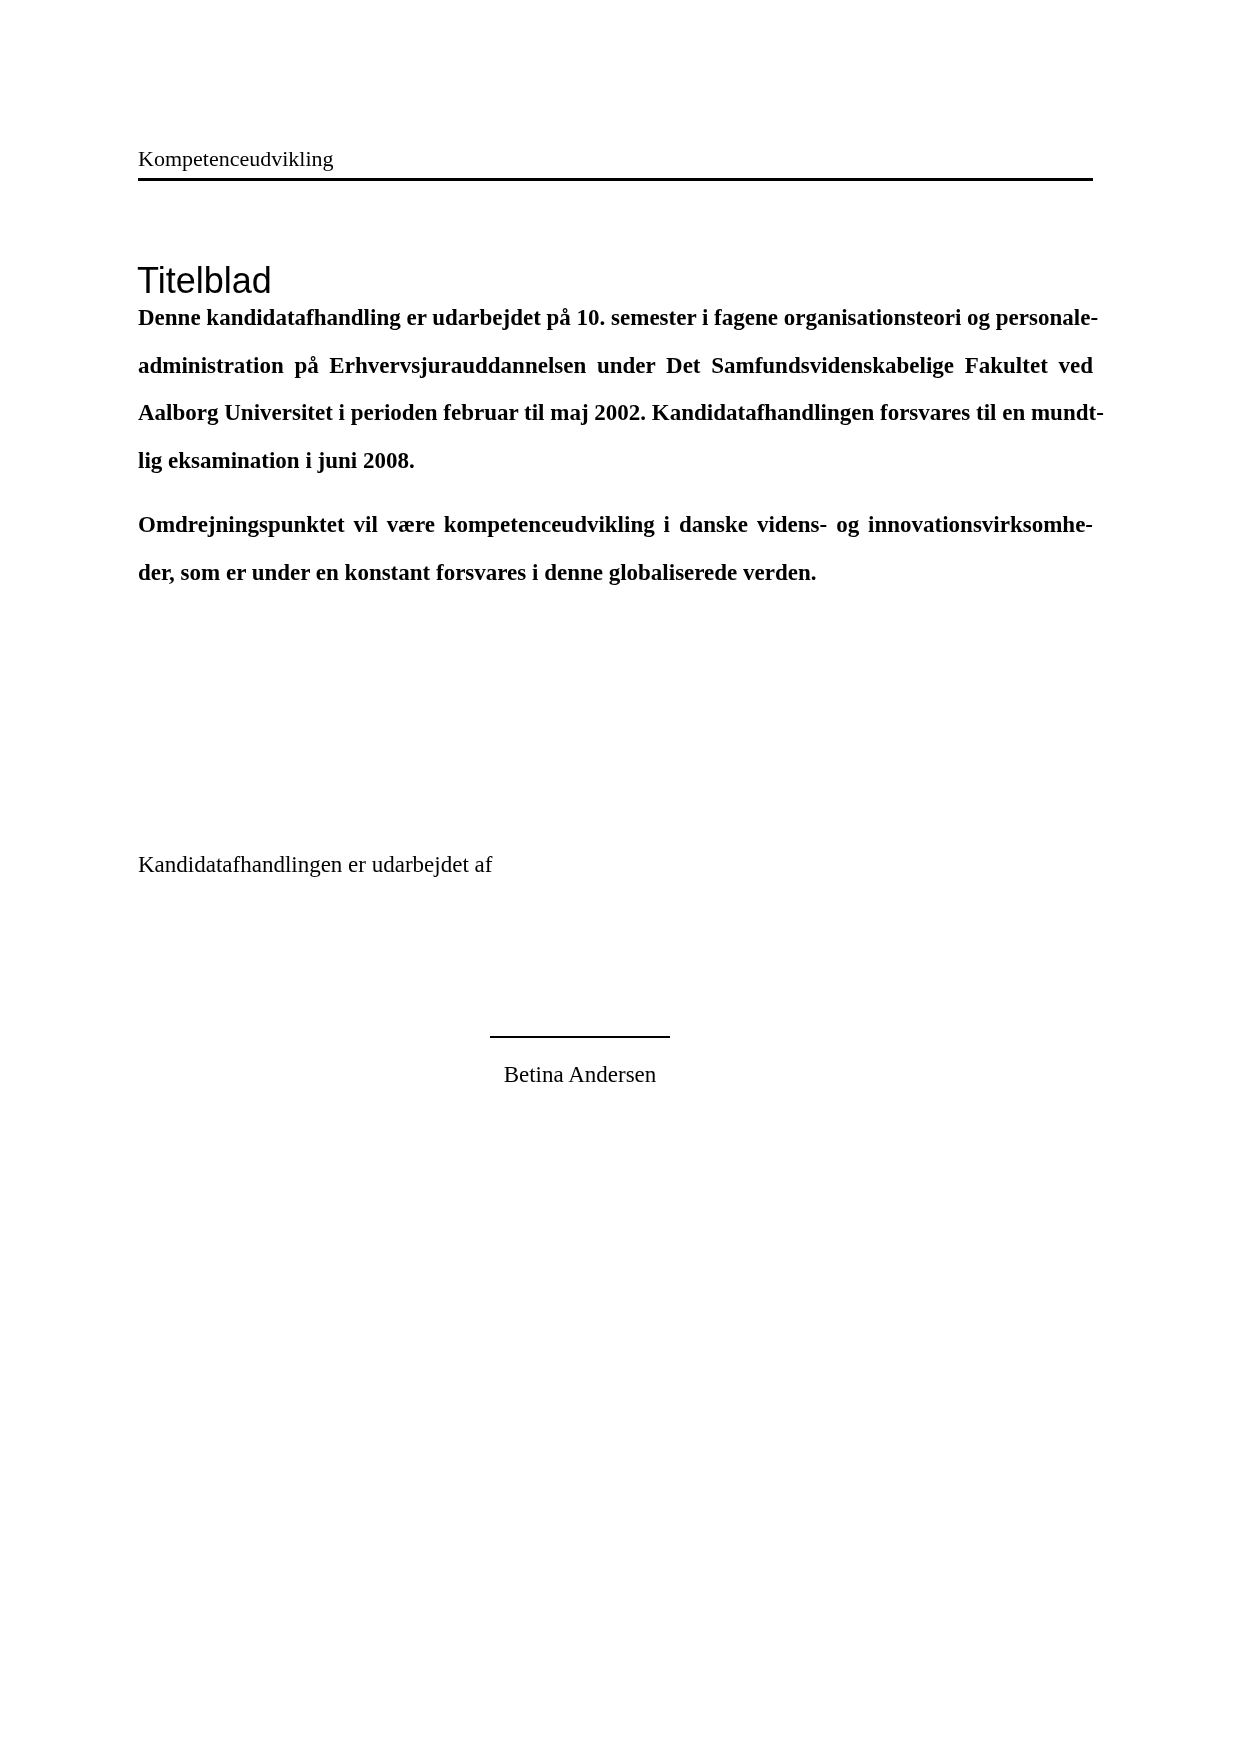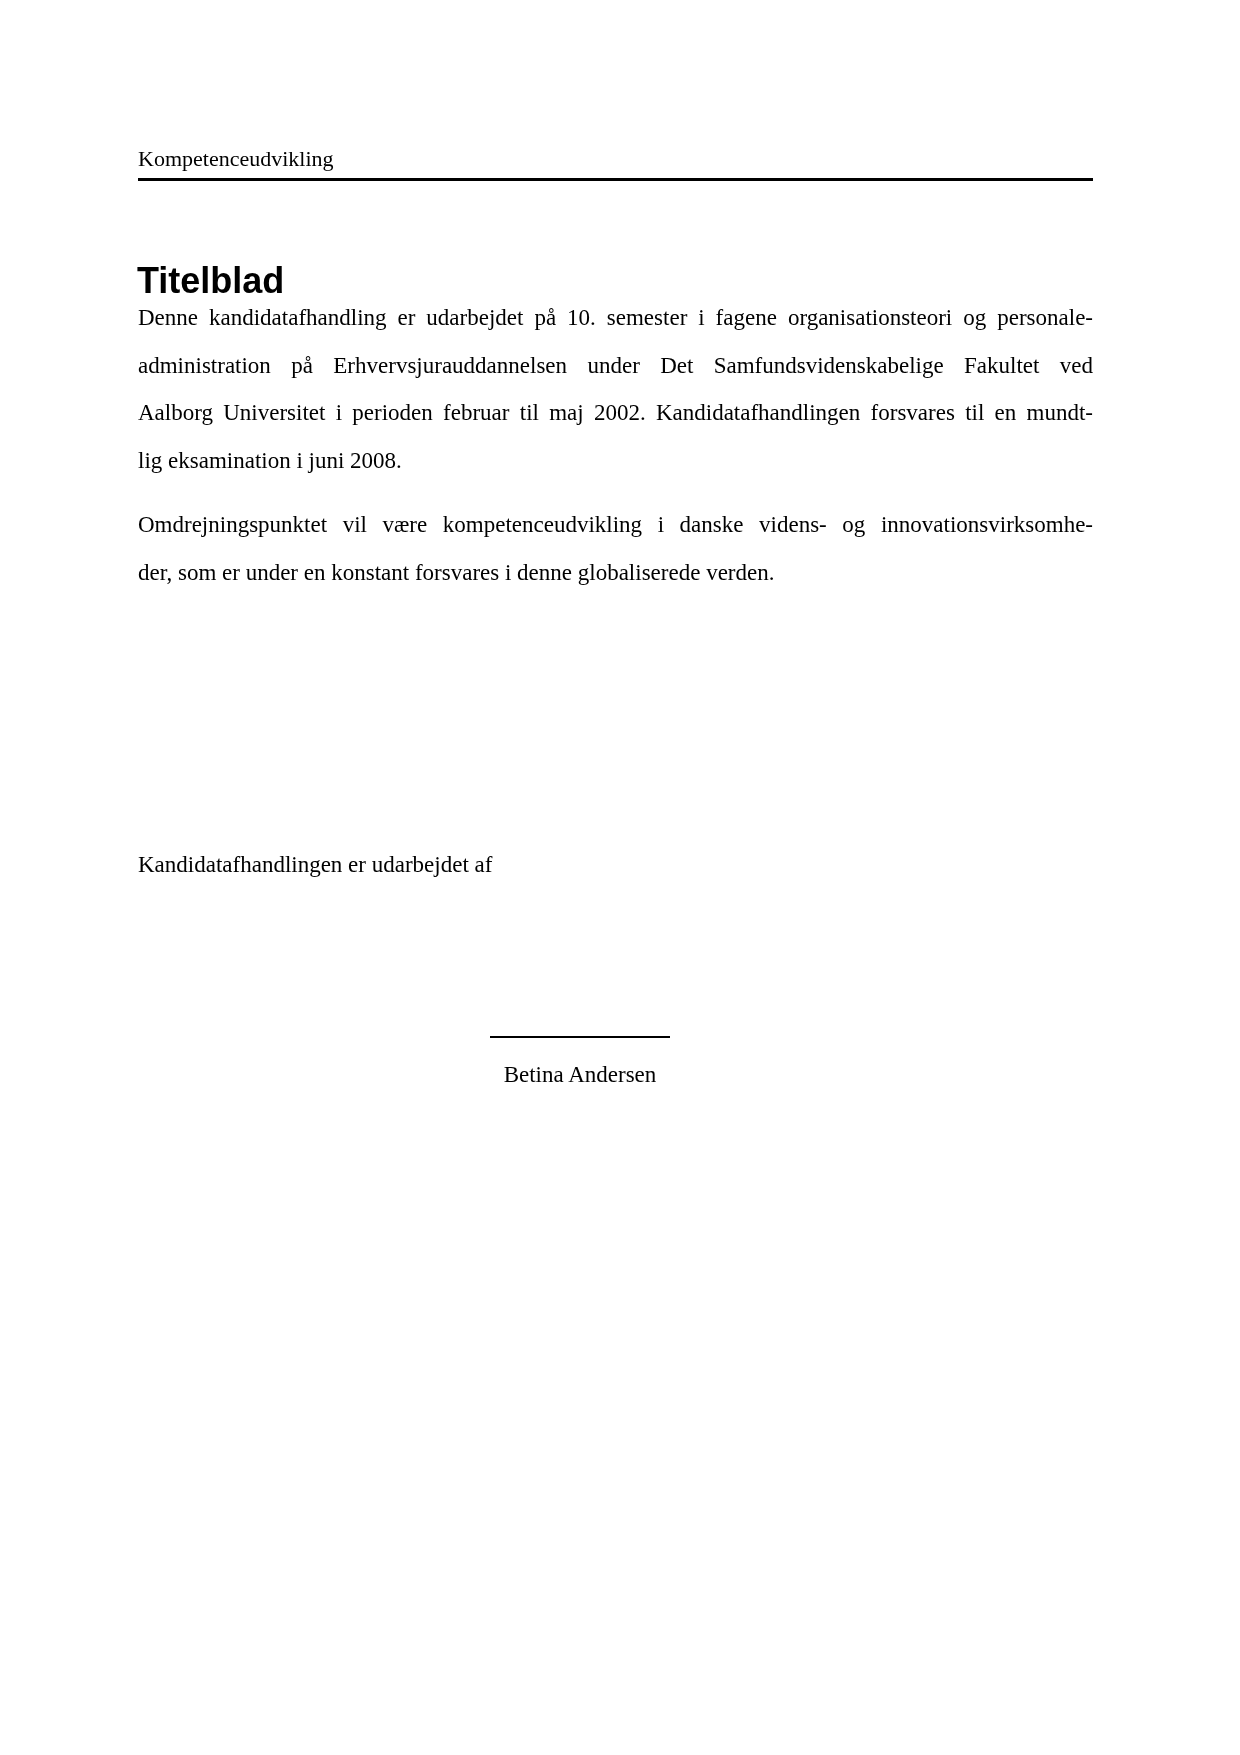--- a/index.html
+++ b/index.html
@@ -33,39 +33,40 @@
     width: 955px;
     height: 3px;
     background: #000000;
   }
   
   .doc-title {
     position: absolute;
     left: 137px;
     top: 239px;
     font-family: "Liberation Sans", sans-serif;
-    font-weight: bold;
+    font-weight: normal;
     font-size: 36px;
     line-height: 1;
     white-space: nowrap;
   }
   
   .paragraph {
     position: absolute;
     left: 138px;
     width: 955px;
     font-size: 23px;
     line-height: 47.5px;
   }
   .paragraph-1 { top: 294px; }
   .paragraph-2 { top: 501px; }
   .pline {
     text-align: justify;
     text-align-last: justify;
     white-space: nowrap; 
+    font-weight: bold;
   }
   .pline.last {
     text-align: left;
     text-align-last: left;
   }
   
   .byline {
     position: absolute;
     left: 138px;
     top: 851px;

